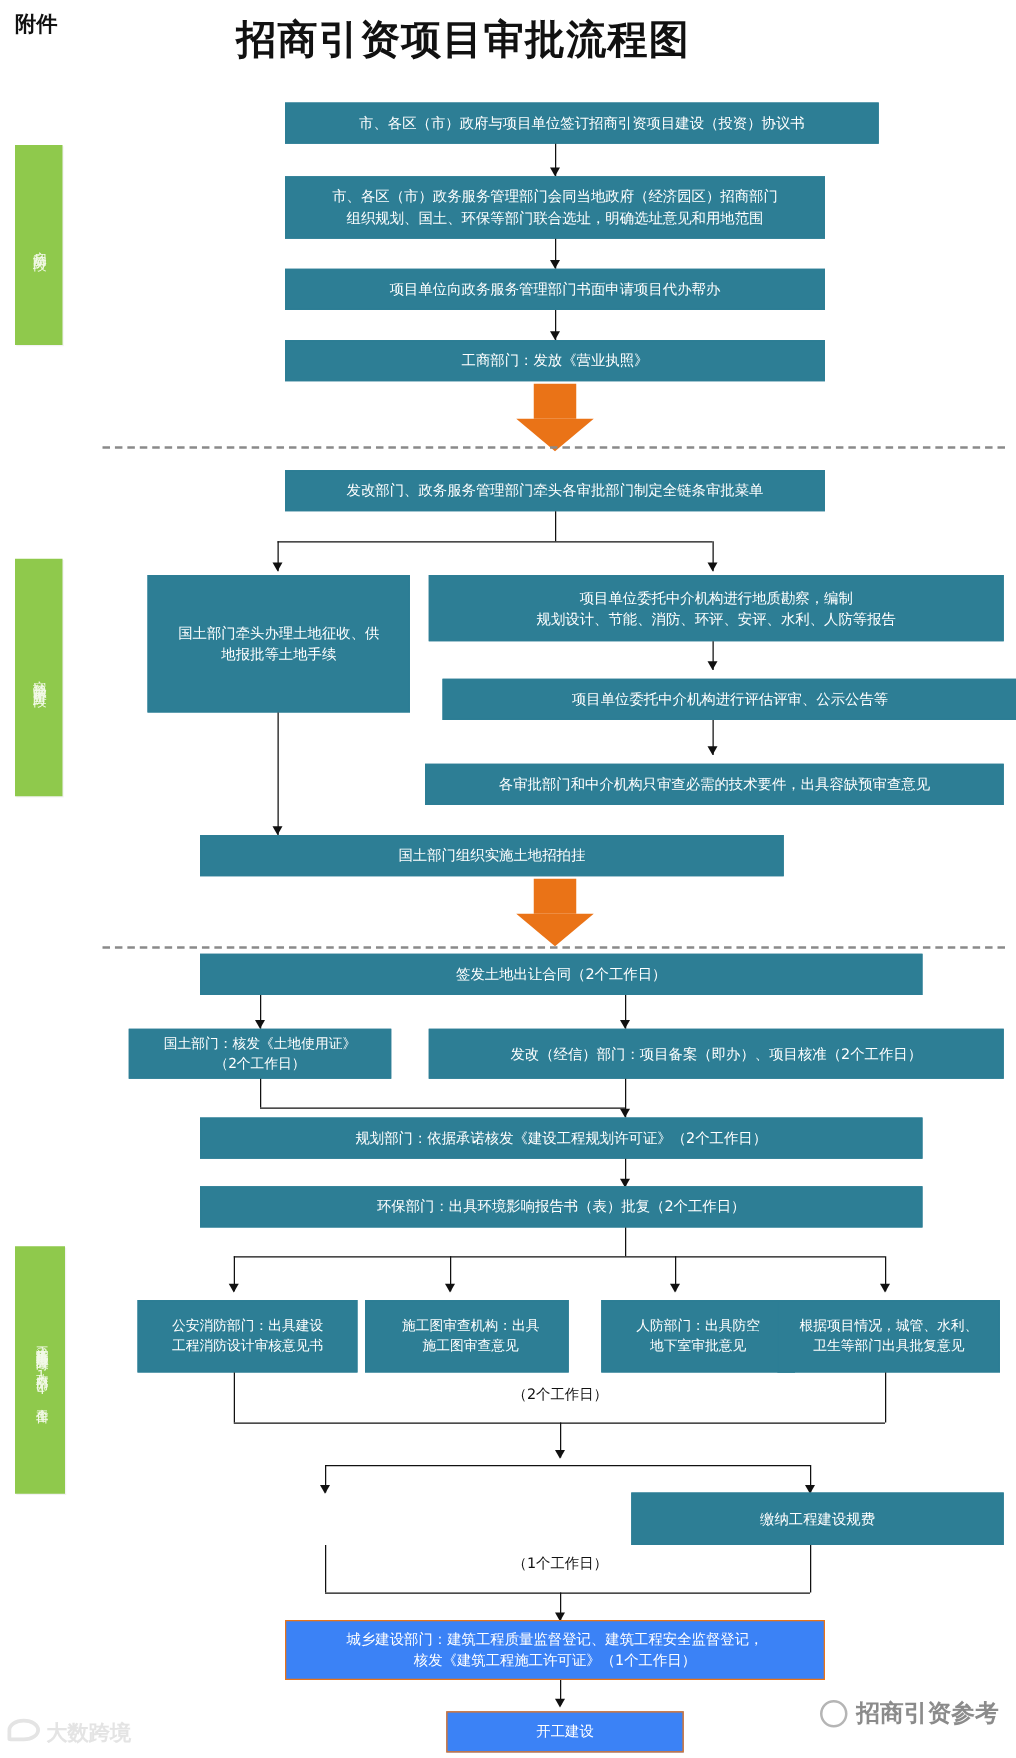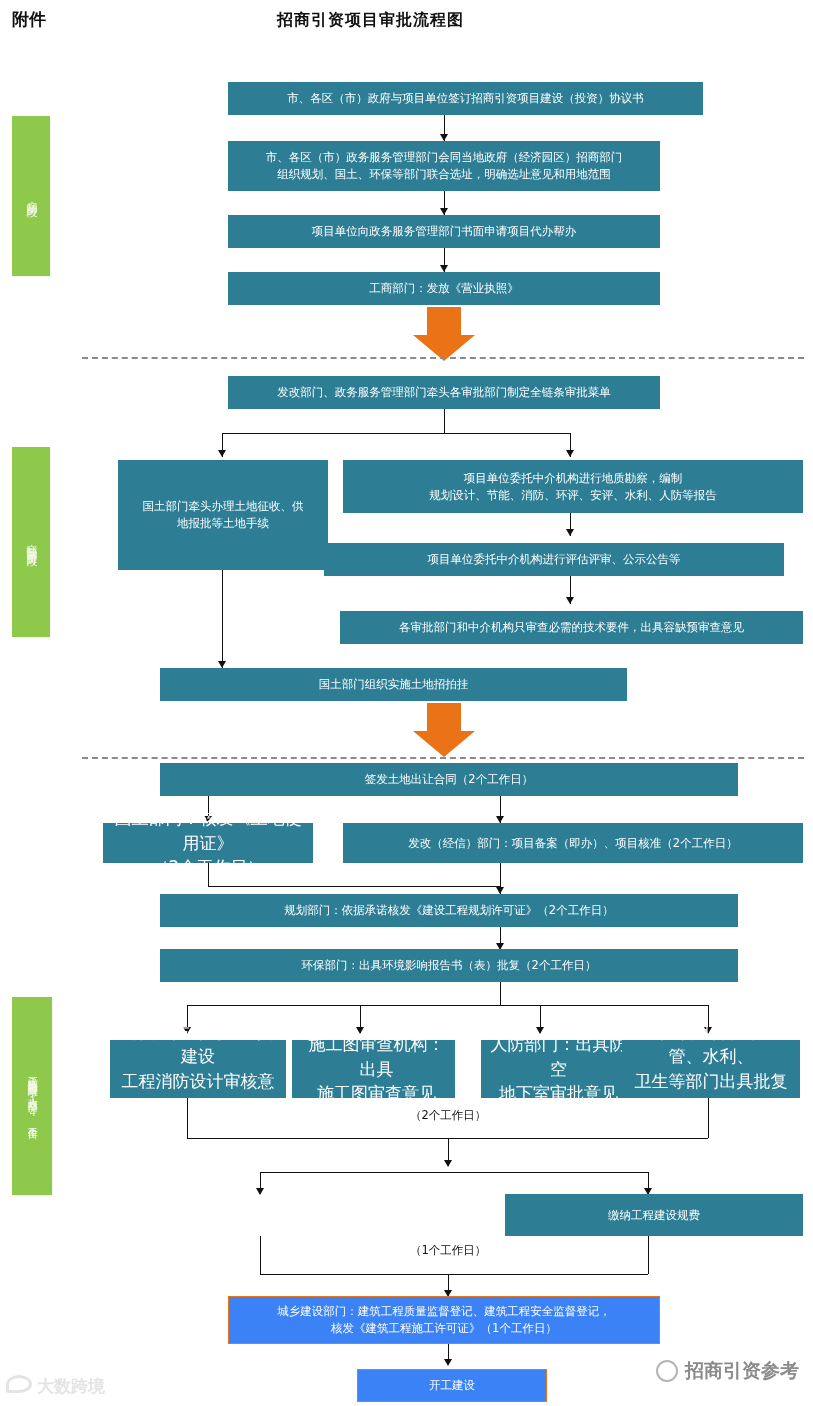--- a/index.html
+++ b/index.html
@@ -12,21 +12,21 @@
   }
   #root { position:absolute; left:0; top:0; width:813px; height:1406px; }
 
   .attach-label {
     position:absolute; left:12px; top:8px;
     font-size:17px; color:#111; font-weight:600;
     font-family:"DejaVu Serif","Liberation Serif",serif;
   }
   .doc-title {
     position:absolute; left:0; top:10px; width:741px;
-    text-align:center; font-size:16px; font-weight:bold; color:#111;
+    text-align:center; font-size:32px; font-weight:bold; color:#111;
     font-family:"DejaVu Serif","Liberation Serif",serif;
     letter-spacing:1px;
   }
 
   
   .stage-bar {
     position:absolute;
     background:#8fc94c;
     color:#f3f9e8;
     font-size:11px;
@@ -47,21 +47,21 @@
     color:#ffffff;
     display:flex; align-items:center; justify-content:center;
     text-align:center;
     font-size:11.5px;
     line-height:1.45;
     padding:3px 6px;
     border:1px solid #2d7e95;
     white-space:pre-line;
   }
   .box.orange { background:#3b82f6; border-color:#ea7317; }
-  .box.smalltext { font-size:17px; }
+  .box.smalltext { font-size:11px; }
 
   
   .vline { position:absolute; width:0; border-left:1.3px solid #111; }
   .hline { position:absolute; height:0; border-top:1.3px solid #111; }
   .arrow-down {
     position:absolute; width:0; height:0;
     border-left:4.5px solid transparent;
     border-right:4.5px solid transparent;
     border-top:7px solid #111;
   }
@@ -169,21 +169,21 @@
 
   <div class="box" style="left:118px; top:460px; width:210px; height:110px;">国土部门牵头办理土地征收、供
 地报批等土地手续</div>
 
   <div class="box" style="left:343px; top:460px; width:460px; height:53px;">项目单位委托中介机构进行地质勘察，编制
 规划设计、节能、消防、环评、安评、水利、人防等报告</div>
 
   <div class="vline" style="left:570px; top:513px; height:23px;"></div>
   <div class="arrow-down" style="left:565.5px; top:529px;"></div>
 
-  <div class="box" style="left:324px; top:543px; width:460px; height:33px;">项目单位委托中介机构进行评估评审、公示公告等</div>
+  <div class="box" style="left:354px; top:543px; width:460px; height:33px;">项目单位委托中介机构进行评估评审、公示公告等</div>
 
   <div class="vline" style="left:570px; top:576px; height:28px;"></div>
   <div class="arrow-down" style="left:565.5px; top:597px;"></div>
 
   <div class="box" style="left:340px; top:611px; width:463px; height:33px;">各审批部门和中介机构只审查必需的技术要件，出具容缺预审查意见</div>
 
   <div class="vline" style="left:222px; top:570px; height:98px;"></div>
   <div class="arrow-down" style="left:217.5px; top:661px;"></div>
 
   <div class="box" style="left:160px; top:668px; width:467px; height:33px;">国土部门组织实施土地招拍挂</div>

